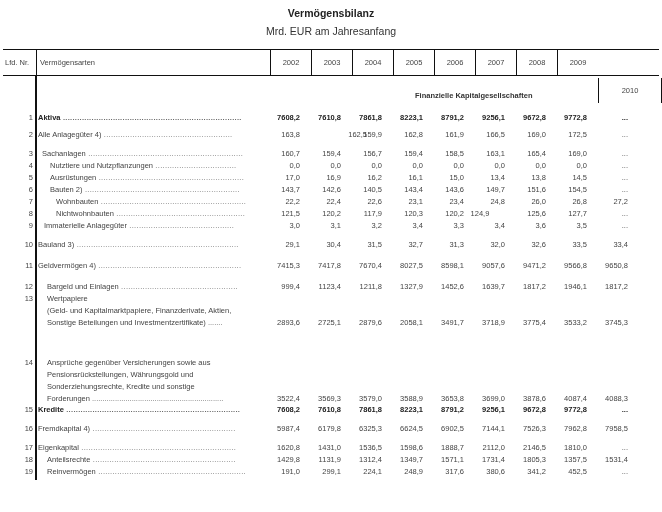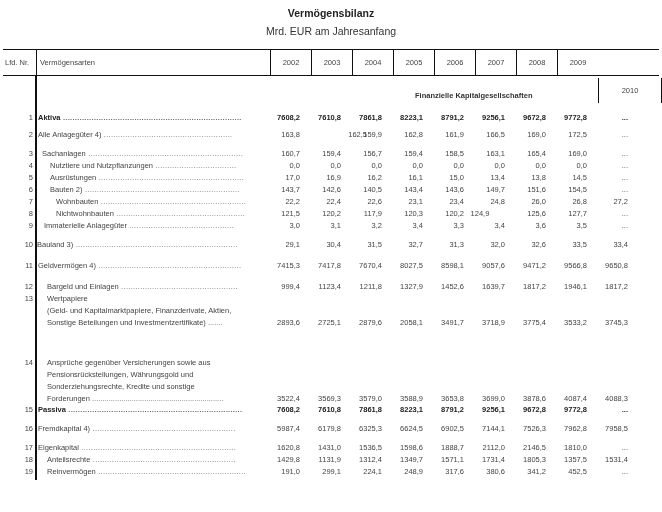--- a/index.html
+++ b/index.html
@@ -184,21 +184,21 @@
       <span class="val" style="left: 332px; top: 0px;">3,2</span>
       <span class="val" style="left: 373px; top: 0px;">3,4</span>
       <span class="val" style="left: 414px; top: 0px;">3,3</span>
       <span class="val" style="left: 455px; top: 0px;">3,4</span>
       <span class="val" style="left: 496px; top: 0px;">3,6</span>
       <span class="val" style="left: 537px; top: 0px;">3,5</span>
       <span class="val" style="left: 578px; top: 0px;">...</span>
     </div>
     <div class="row" style="top: 240px;">
       <span class="nr">10</span>
-      <span class="lbl" style="left: 29px; padding-left: 8px;"><span>Bauland 3)</span><span class="dots"> ....................................................................</span></span>
+      <span class="lbl" style="left: 38px;"><span>Bauland 3)</span><span class="dots"> ....................................................................</span></span>
       <span class="val" style="left: 250px; top: 0px;">29,1</span>
       <span class="val" style="left: 291px; top: 0px;">30,4</span>
       <span class="val" style="left: 332px; top: 0px;">31,5</span>
       <span class="val" style="left: 373px; top: 0px;">32,7</span>
       <span class="val" style="left: 414px; top: 0px;">31,3</span>
       <span class="val" style="left: 455px; top: 0px;">32,0</span>
       <span class="val" style="left: 496px; top: 0px;">32,6</span>
       <span class="val" style="left: 537px; top: 0px;">33,5</span>
       <span class="val" style="left: 578px; top: 0px;">33,4</span>
     </div>
@@ -254,21 +254,21 @@
       <span class="val" style="left: 332px; top: 36px;">3579,0</span>
       <span class="val" style="left: 373px; top: 36px;">3588,9</span>
       <span class="val" style="left: 414px; top: 36px;">3653,8</span>
       <span class="val" style="left: 455px; top: 36px;">3699,0</span>
       <span class="val" style="left: 496px; top: 36px;">3878,6</span>
       <span class="val" style="left: 537px; top: 36px;">4087,4</span>
       <span class="val" style="left: 578px; top: 36px;">4088,3</span>
     </div>
     <div class="row bold" style="top: 405px;">
       <span class="nr">15</span>
-      <span class="lbl" style="left: 38px;"><span>Passiva</span><span class="dots"> .........................................................................</span></span>
+      <span class="lbl" style="left: 38px;"><span>Kredite</span><span class="dots"> .........................................................................</span></span>
       <span class="val" style="left: 250px; top: 0px;">7608,2</span>
       <span class="val" style="left: 291px; top: 0px;">7610,8</span>
       <span class="val" style="left: 332px; top: 0px;">7861,8</span>
       <span class="val" style="left: 373px; top: 0px;">8223,1</span>
       <span class="val" style="left: 414px; top: 0px;">8791,2</span>
       <span class="val" style="left: 455px; top: 0px;">9256,1</span>
       <span class="val" style="left: 496px; top: 0px;">9672,8</span>
       <span class="val" style="left: 537px; top: 0px;">9772,8</span>
       <span class="val" style="left: 578px; top: 0px;">...</span>
     </div>

